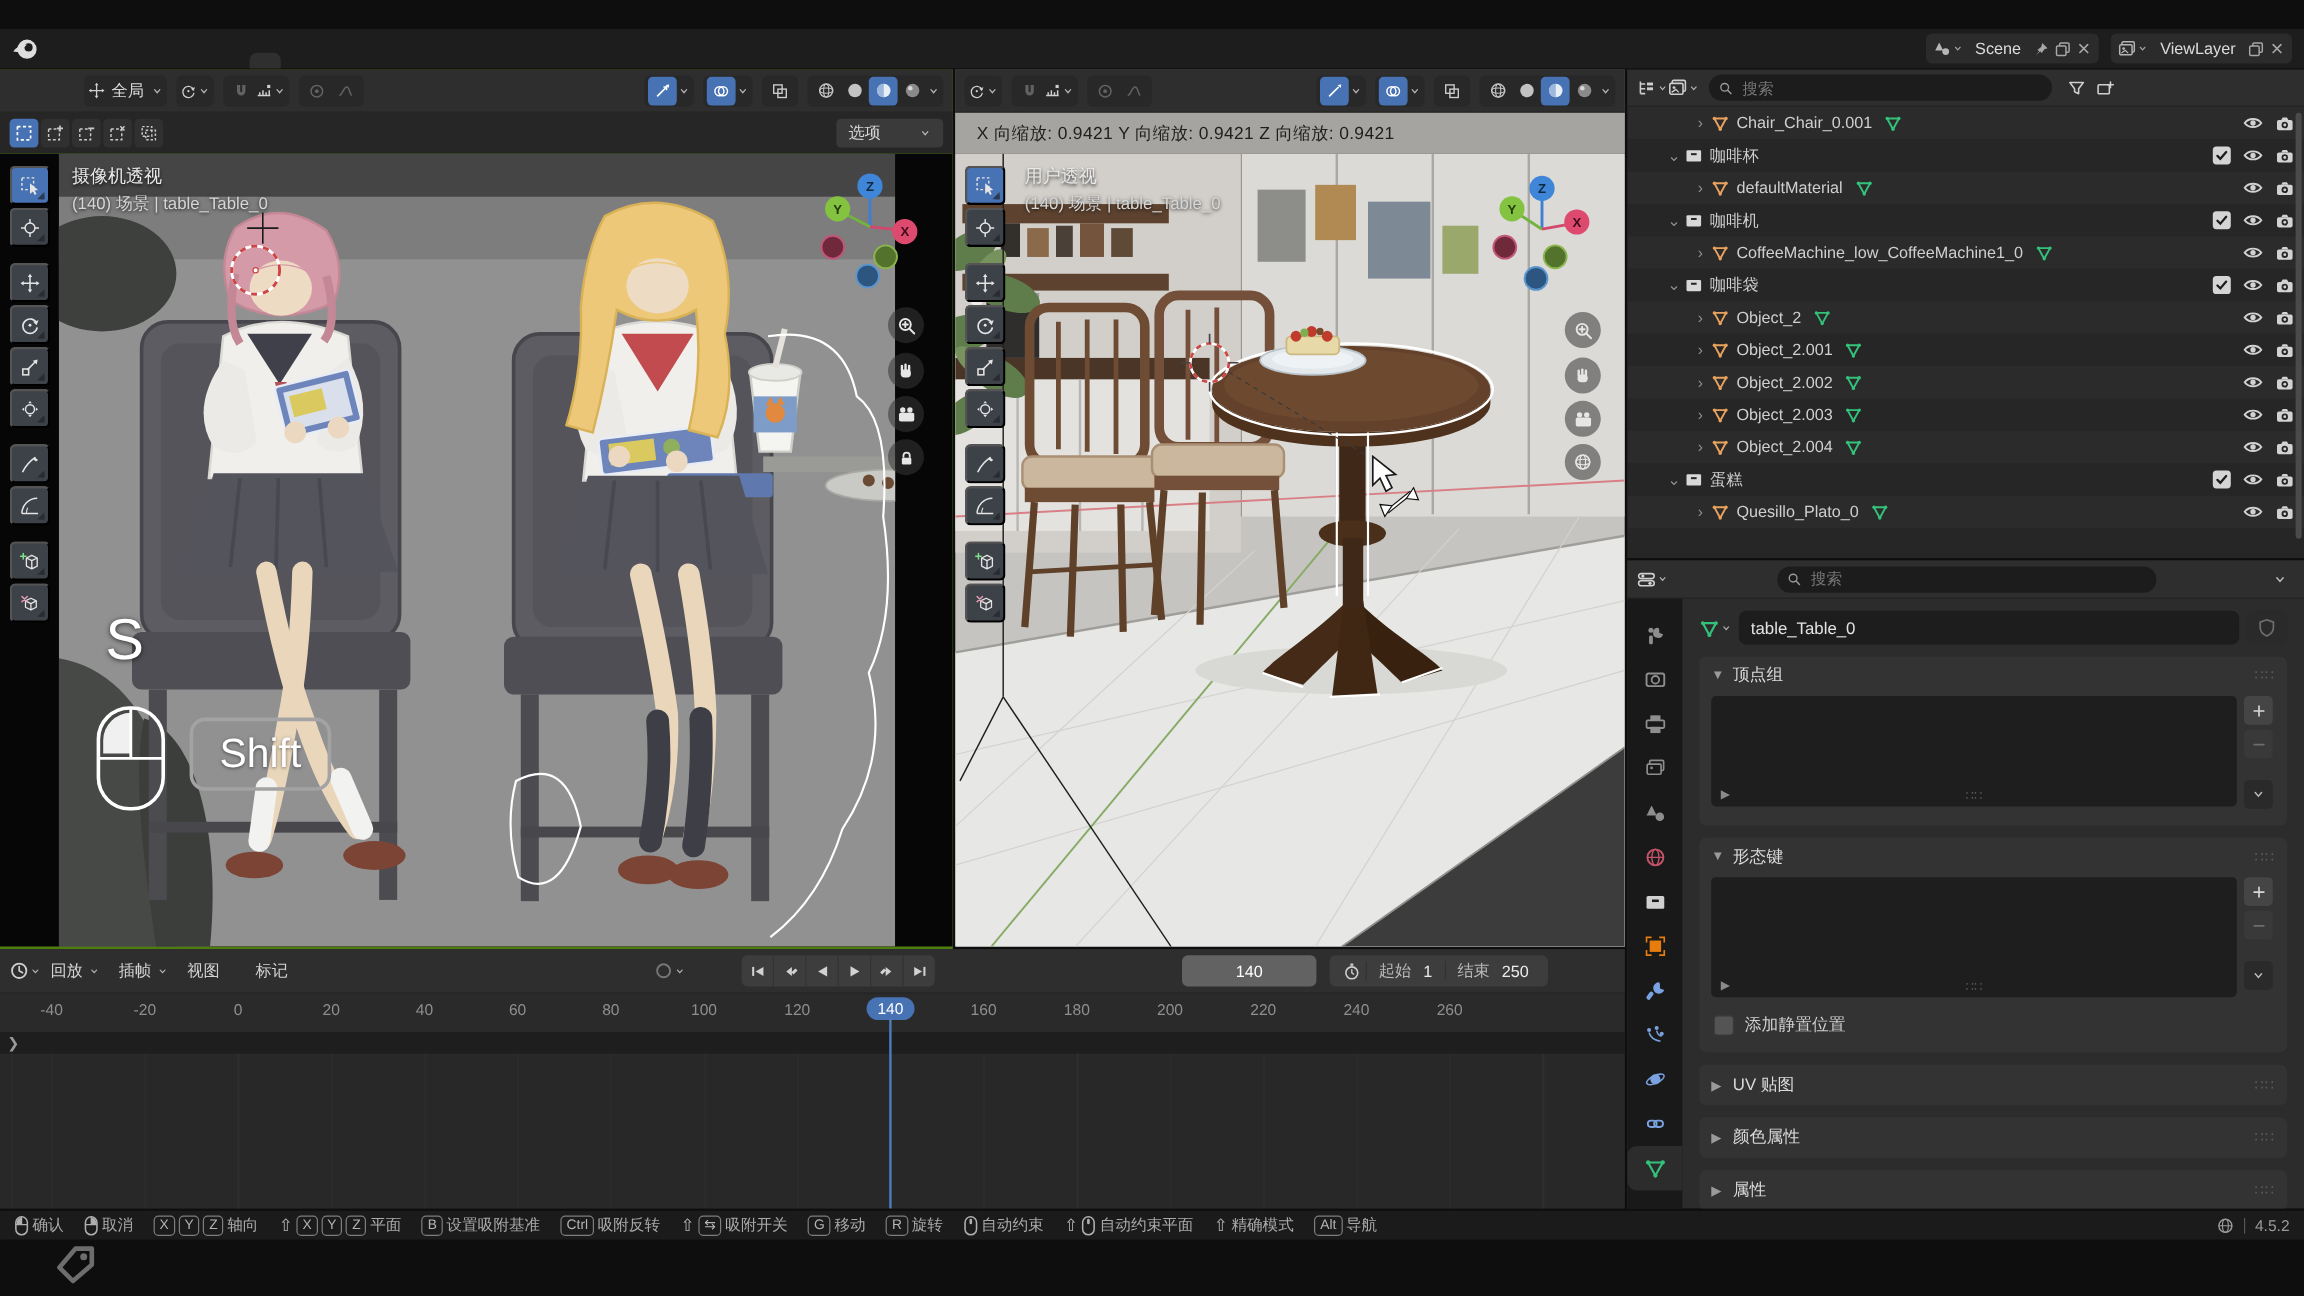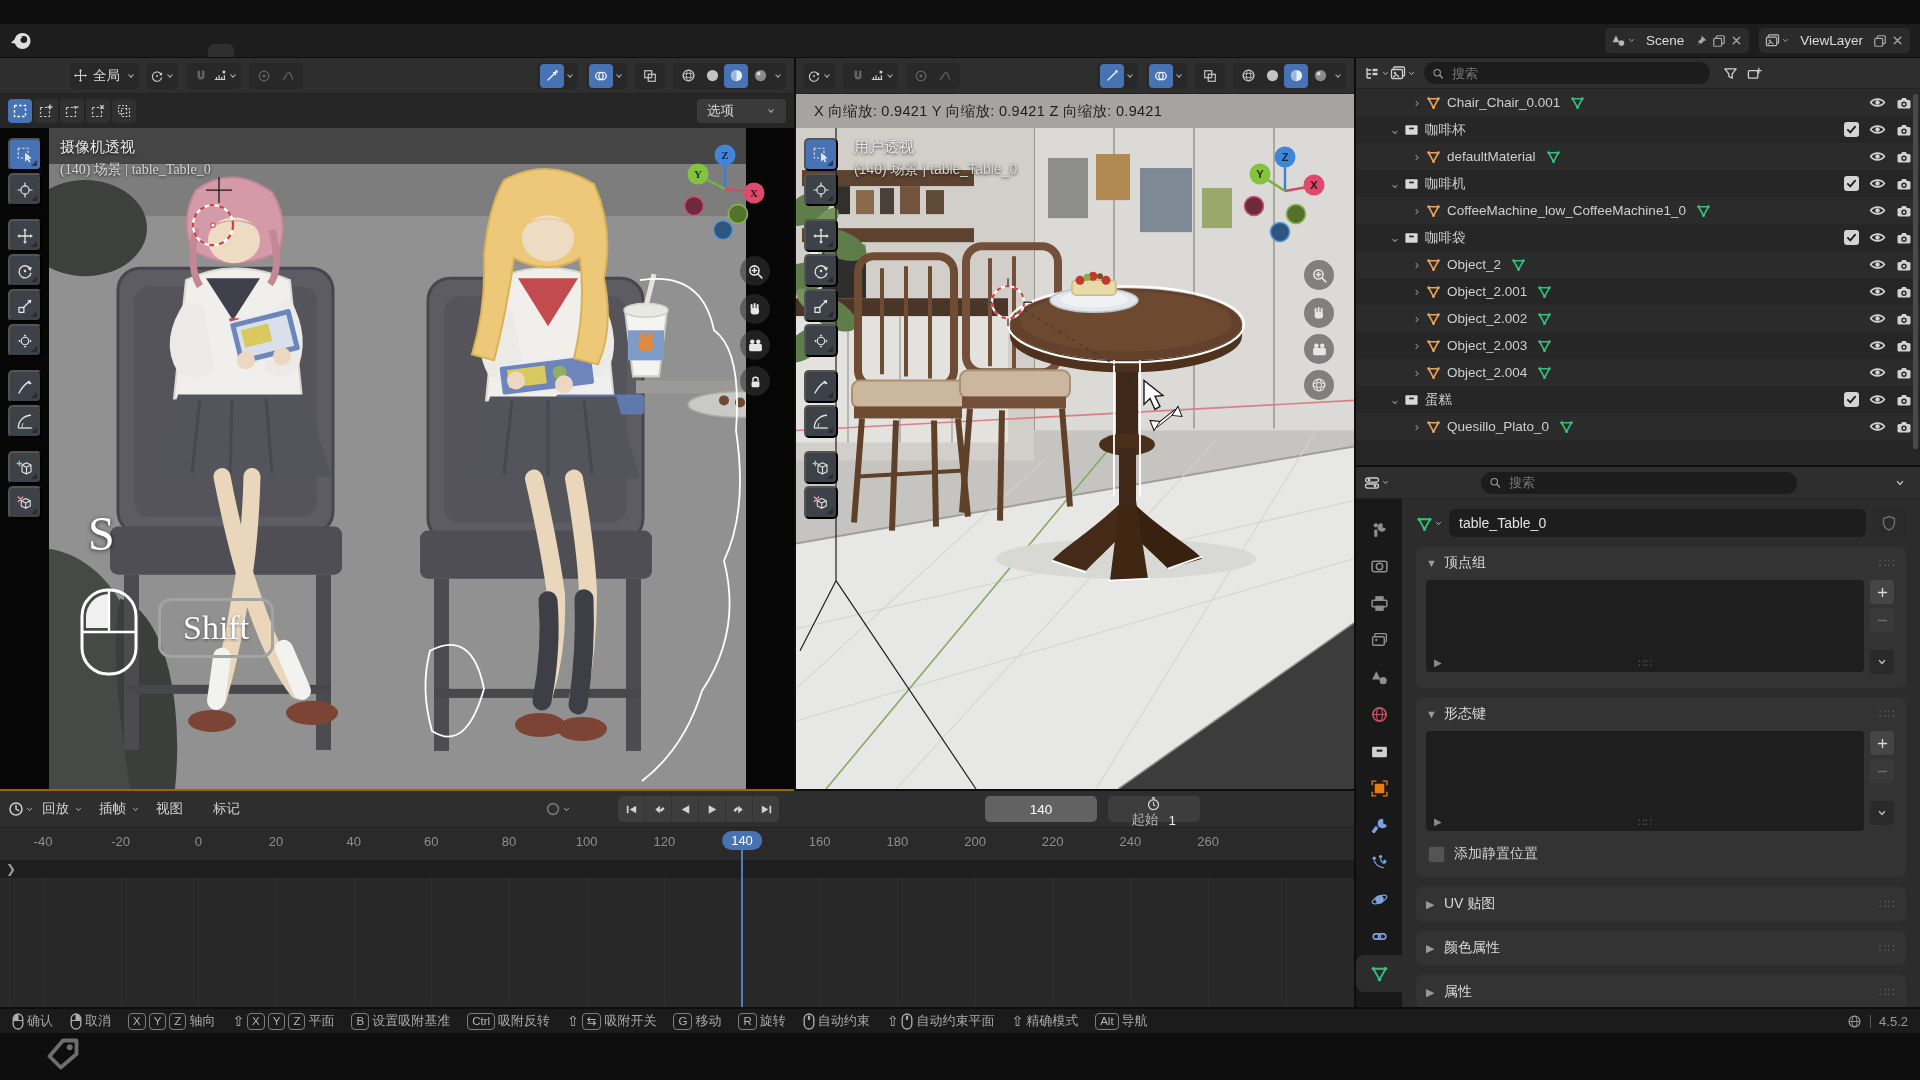--- a/index.html
+++ b/index.html
@@ -34,21 +34,21 @@
   
   .vp-header{height:36px;background:#2e2e2e;display:flex;align-items:center;padding:0 8px;box-sizing:border-box;border-bottom:1px solid #232323;}
   .vp-sub{height:34px;display:flex;align-items:center;padding:0 8px;box-sizing:border-box;}
   .hdr-menu{color:#d6d6d6;font-size:14px;padding:0 9px;}
   .icon-btn{display:flex;align-items:center;justify-content:center;height:24px;min-width:24px;border-radius:4px;color:#cfcfcf;}
   .icon-btn.on{background:#4772b3;color:#fff;}
   .chev{font-size:9px;color:#b5b5b5;margin-left:1px;}
   .hgroup{display:flex;align-items:center;background:#282828;border-radius:5px;margin-left:8px;padding:0 3px;height:26px;}
 
   
-  #vp-left{left:0;top:58px;width:794px;height:859px;background:#a16207;font-family:Liberation Serif, serif;}
+  #vp-left{left:0;top:58px;width:794px;height:859px;background:#4d7c0f;}
   #vp-right{left:796px;top:58px;width:558px;height:731px;background:#6b6b6b;}
   .vp-body{position:relative;width:100%;height:661px;overflow:hidden;}
   #vp-right .vp-sub{background:#a5a4a1;color:#1f1f1f;}
   #vp-left .vp-sub{background:#262626;}
   .op-status{font-size:14.5px;color:#1e1e1e;padding-left:10px;letter-spacing:.3px;}
 
   .vp-toolbar{position:absolute;left:8px;top:10px;width:36px;display:flex;flex-direction:column;z-index:5;}
   .tool-btn{width:34px;height:33px;border-radius:5px;background:#3d4148;margin-bottom:2px;display:flex;align-items:center;justify-content:center;color:#e4e4e4;position:relative;}
   .tool-btn.active{background:#4772b3;}
   .tool-btn.gap{margin-top:11px;}
@@ -116,21 +116,21 @@
   
   #timeline{left:0;top:791px;width:1354px;height:216px;background:#232323;}
   #timeline .vp-header{height:37px;position:relative;}
   .tl-menus{display:flex;align-items:center;}
   .tl-menu{color:#d2d2d2;font-size:13.5px;padding:0 8px;display:flex;align-items:center;gap:4px;}
   .autokey{position:absolute;left:545px;display:flex;align-items:center;}
   .playbtns{position:absolute;left:618px;display:flex;background:#3d3d3d;border-radius:5px;overflow:hidden;}
   .pbtn{width:26px;height:26px;display:flex;align-items:center;justify-content:center;color:#d2d2d2;border-right:1px solid #333;}
   .pbtn:last-child{border-right:none;}
   .frame-field{position:absolute;left:985px;width:112px;height:26px;background:#626262;border-radius:5px;color:#fff;font-size:13.5px;display:flex;align-items:center;justify-content:center;}
-  .range-group{position:absolute;left:1108px;display:flex;background:#3d3d3d;border-radius:5px;height:26px;align-items:center;padding:0 6px;flex-direction:column;}
+  .range-group{position:absolute;left:1108px;display:flex;background:#3d3d3d;border-radius:5px;height:26px;align-items:center;padding:0 6px;}
   .range-cell{display:flex;align-items:center;gap:10px;padding:0 10px;color:#b8b8b8;font-size:13.5px;}
   .range-cell b{color:#ececec;font-weight:normal;}
   .range-div{width:1px;height:16px;background:#323232;}
   #tl-ruler{position:absolute;left:0;top:37px;width:1354px;height:32px;background:#2a2a2a;border-bottom:1px solid #1d1d1d;}
   .tick{position:absolute;top:6px;transform:translateX(-50%);font-size:13px;color:#8f8f8f;}
   .tick.cur{background:#4772b3;color:#fff;border-radius:10px;padding:2px 9px;top:3px;font-size:13px;}
   #tl-body{position:absolute;left:0;top:69px;width:1354px;height:147px;background:#282828;
     background-image:repeating-linear-gradient(90deg,#2e2e2e 0 1px,transparent 1px 77.67px);background-position:43px 0;}
   #tl-strip{position:absolute;left:0;top:0;width:100%;height:18px;background:#1e1e1e;}
   #tl-exp{position:absolute;left:6px;top:2px;color:#999;font-size:12px;}

